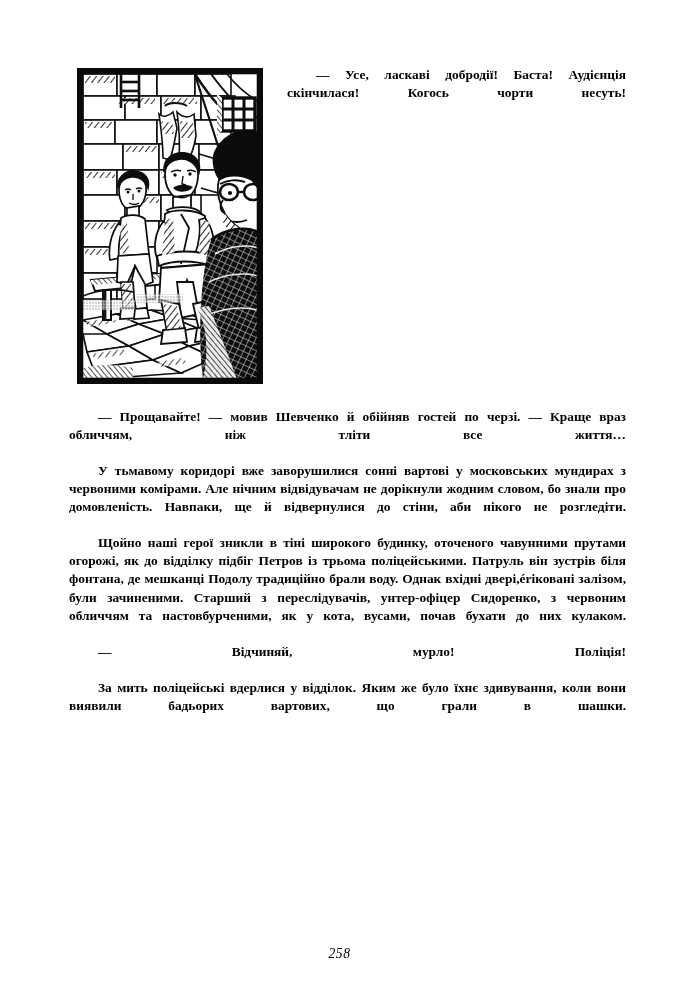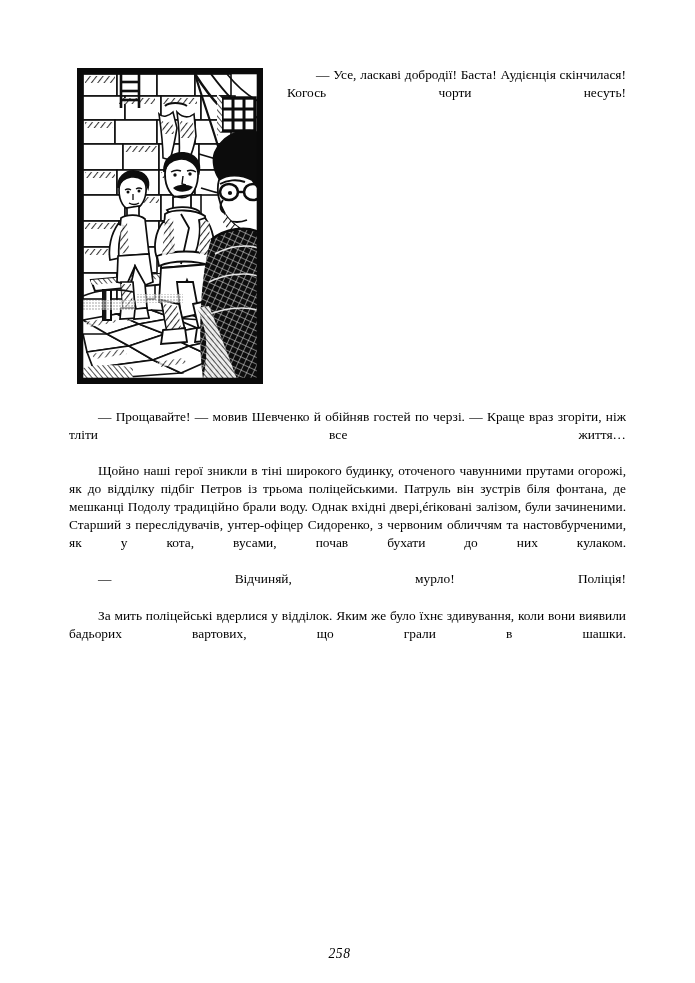--- a/index.html
+++ b/index.html
@@ -64,21 +64,21 @@
     letter-spacing: 0.6px;
     color: #000000;
   }
 
   
   .text-block p::after {
     content: "";
     display: inline-block;
     width: 100%;
   }
-  .text-block p { text-align-last: left; }
+  .text-block p { text-align-last: left; font-weight: bold; }
 </style>
 </head>
 <body>
 
 <div class="page">
 
   <div class="text-block">
 
     <div class="illus">
       <svg viewBox="0 0 186 316" xmlns="http://www.w3.org/2000/svg">
@@ -336,21 +336,22 @@
           </g>
 
           <path d="M6 300 C 18 296, 40 296, 56 300 L56 311 L6 311 Z" fill="url(#hatchB)"></path>
         </g>
 
         <rect x="5" y="5" width="176" height="306" fill="none" stroke="#0a0a0a" stroke-width="2.6"></rect>
       </svg>
     </div>
 
     <p>— Усе, ласкаві добродії! Баста! Аудієнція скінчилася! Когось чорти несуть!</p>
-    <p>— Прощавайте! — мовив Шевченко й обійняв гостей по черзі. — Краще враз згоріти, ніж тліти все життя…</p>
+    <p>— Прощавайте! — мовив Шевченко й обійняв гостей по черзі. — Краще враз обличчям, ніж тліти все життя…</p>
+    <p>У тьмавому коридорі вже заворушилися сонні вартові у московських мундирах з червоними комірами. Але нічним відвідувачам не дорікнули жодним словом, бо знали про домовленість. Навпаки, ще й відвернулися до стіни, аби нікого не розгледіти.</p>
     <p>Щойно наші герої зникли в тіні широкого будинку, оточеного чавунними прутами огорожі, як до відділку підбіг Петров із трьома поліцейськими. Патруль він зустрів біля фонтана, де мешканці Подолу традиційно брали воду. Однак вхідні двері,ériковані залізом, були зачиненими. Старший з переслідувачів, унтер-офіцер Сидоренко, з червоним обличчям та настовбурченими, як у кота, вусами, почав бухати до них кулаком.</p>
     <p>— Відчиняй, мурло! Поліція!</p>
     <p>За мить поліцейські вдерлися у відділок. Яким же було їхнє здивування, коли вони виявили бадьорих вартових, що грали в шашки.</p>
 
   </div>
 
   <div class="folio">258</div>
 </div>
 
 </body></html>

